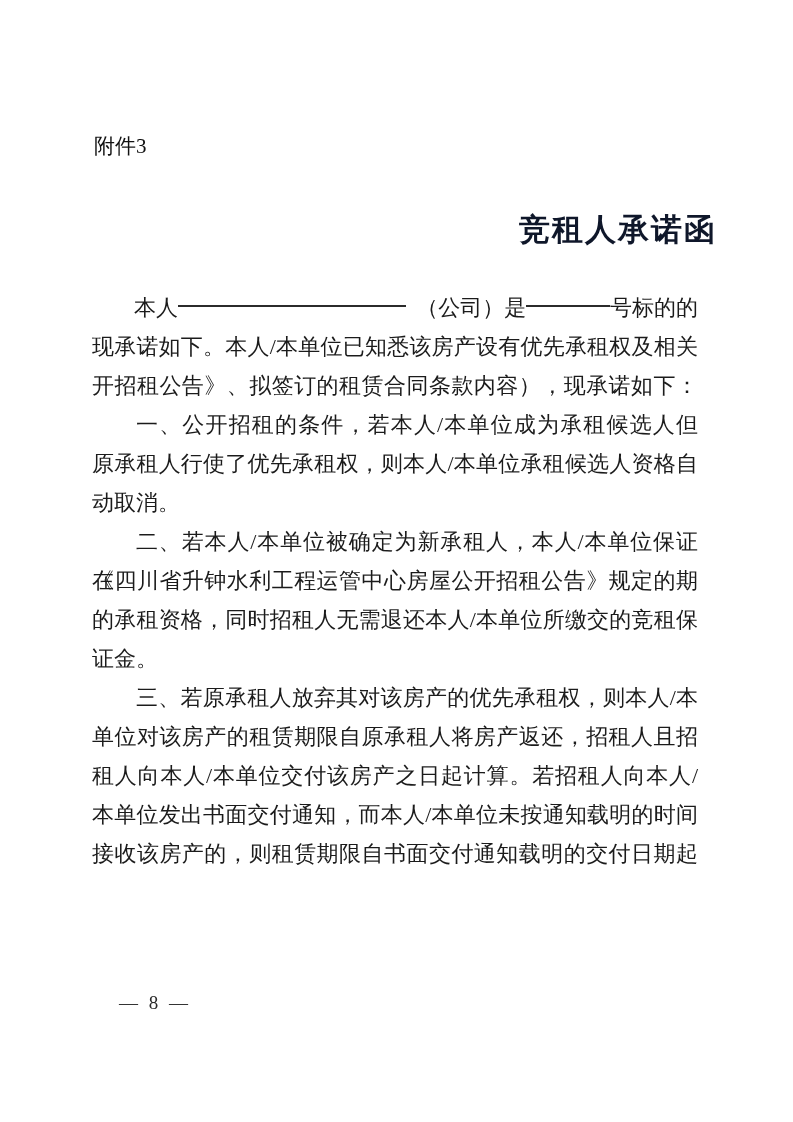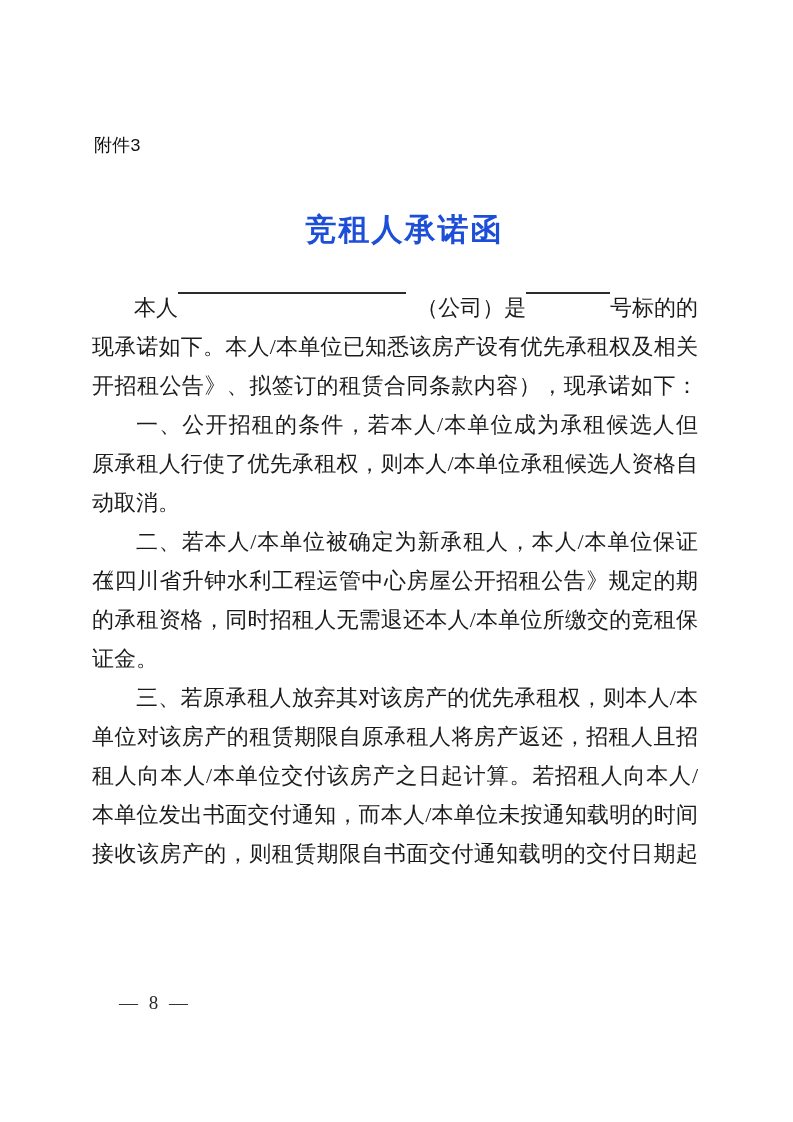--- a/index.html
+++ b/index.html
@@ -13,36 +13,36 @@
     height: 1122px;
     background: #ffffff;
     overflow: hidden;
     font-family: "Liberation Serif", "DejaVu Serif", serif;
     color: #1b1b1b;
   }
   .attachment-label {
     position: absolute;
     left: 94px;
     top: 132px;
-    font-family: Liberation Mono, monospace;
-    font-size: 18px;
+    font-family: Liberation Serif, serif;
+    font-size: 21px;
     line-height: 28px;
     color: #111111;
   }
   .doc-title {
     position: absolute;
     left: 92px;
     top: 210px;
     width: 625px;
-    text-align: center;
+    text-align: right;
     font-size: 31px;
     line-height: 40px;
     font-weight: 700;
     letter-spacing: 2px;
-    color: #1d4ed8;
+    color: #0f172a;
   }
   .doc-body {
     position: absolute;
     left: 92px;
     top: 288px;
     width: 606px;
     font-size: 22px;
   }
   .bl {
     height: 39px;
@@ -53,21 +53,21 @@
   .bl.j {
     white-space: normal;
     text-align: justify;
     text-align-last: justify;
   }
   .bl.ind {
     text-indent: 2em;
   }
   .form-line {
     display: flex;
-    align-items: flex-start;
+    align-items: center;
     height: 39px;
     line-height: 39px;
     padding-left: 42px;
     box-sizing: border-box;
   }
   .form-line .txt {
     flex: 0 0 auto;
   }
   .blank {
     border-bottom: 2px solid #2b2b2b;

